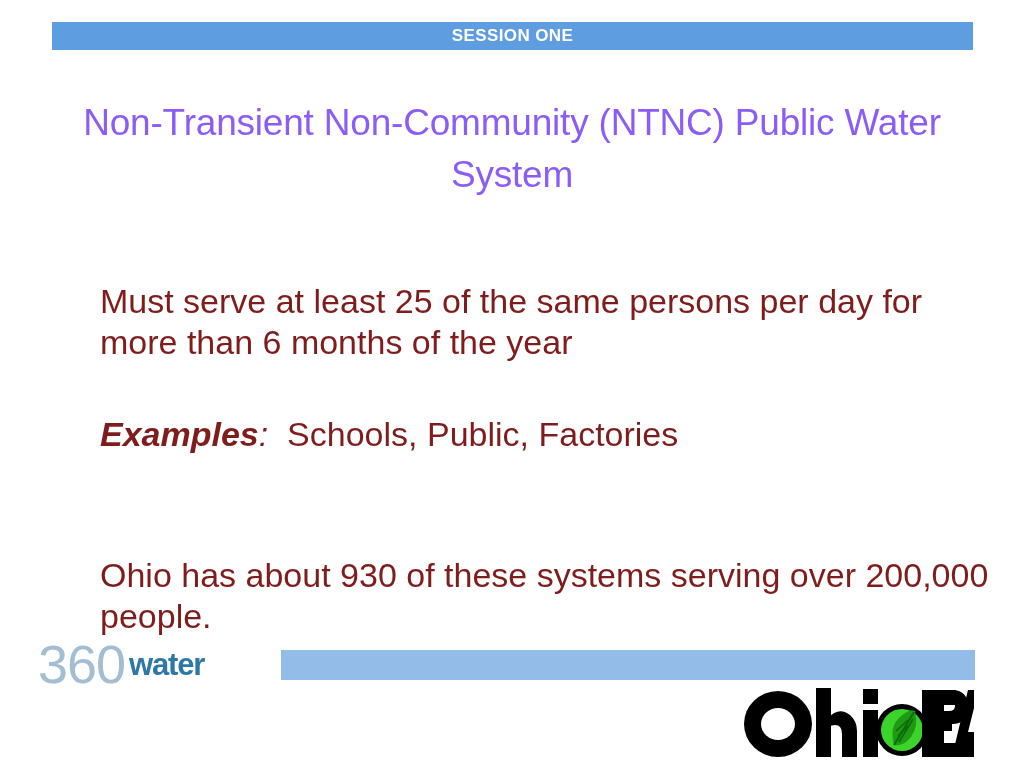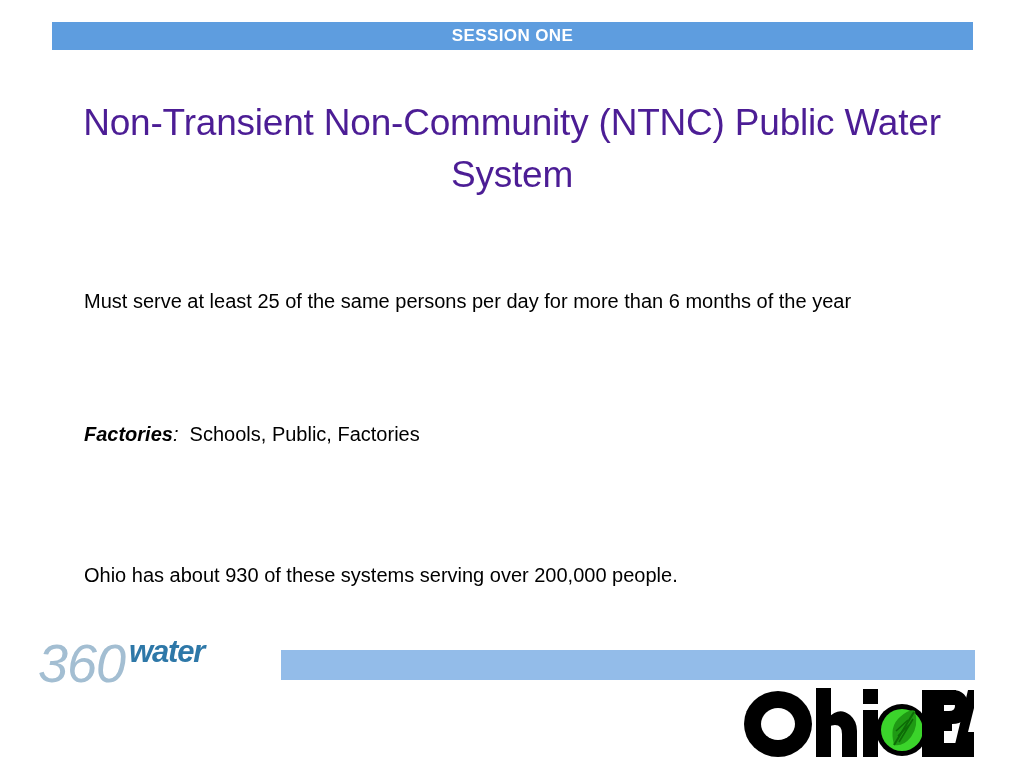--- a/index.html
+++ b/index.html
@@ -44,36 +44,36 @@
     white-space: nowrap;
   }
 
   
   .slide-title {
     position: absolute;
     left: 42px;
     top: 97px;
     width: 940px;
     text-align: center;
-    color: #4c1d95;
+    color: #8b5cf6;
     font-family: "Liberation Sans", sans-serif;
     font-size: 37px;
     font-weight: normal;
     line-height: 52px;
     letter-spacing: -0.2px;
   }
 
   
   .body-block {
     position: absolute;
-    left: 84px;
+    left: 100px;
     width: 898px;
-    color: #000000;
-    font-family: "Liberation Sans", sans-serif;
-    font-size: 20px;
+    color: #7f1d1d;
+    font-family: "Liberation Sans", sans-serif;
+    font-size: 34px;
     font-weight: normal;
     line-height: 41px;
   }
   .body-block.b1 { top: 281px; }
   .body-block.b2 { top: 414px; }
   .body-block.b3 { top: 507px; margin-top: 48px; }
 
   .emph {
     font-weight: bold;
     font-style: italic;
@@ -96,23 +96,22 @@
     background: #93bce9;
   }
 
   
   .logo-360water {
     position: absolute;
     left: 38px;
     top: 636px;
     height: 56px;
     display: flex;
-    align-items: flex-start;
+    align-items: center;
     white-space: nowrap;
-    font-style: italic;
   }
   .logo-360 {
     font-family: "Liberation Sans", sans-serif;
     font-size: 54px;
     font-weight: 300;
     color: #a3bed2;
     letter-spacing: -1px;
     line-height: 1;
   }
   .logo-water {
@@ -146,21 +145,21 @@
 
   <div class="session-banner">
     <span class="session-banner-label">SESSION ONE</span>
   </div>
 
   <div class="slide-title">Non-Transient Non-Community (NTNC) Public Water System</div>
 
   <div class="body-block b1">Must serve at least 25 of the same persons per day for more than 6 months of the year</div>
 
   <div class="body-block b2">
-    <span class="emph">Factories</span><span class="emph-colon">:</span><span class="after-colon">  Schools, Public, Factories</span>
+    <span class="emph">Examples</span><span class="emph-colon">:</span><span class="after-colon">  Schools, Public, Factories</span>
   </div>
 
   <div class="body-block b3">Ohio has about 930 of these systems serving over 200,000 people.</div>
 
   <div class="footer-bar"></div>
 
   <div class="logo-360water">
     <span class="logo-360">360</span>
       <span class="logo-water">water</span>
   </div>

